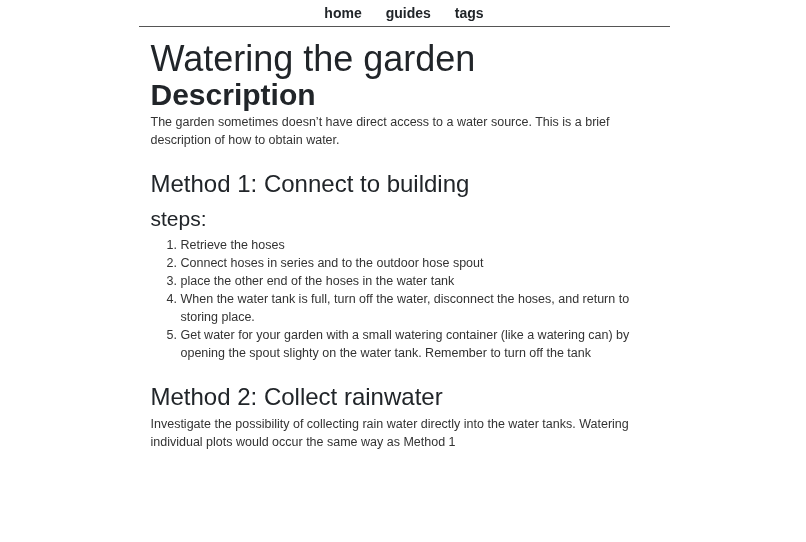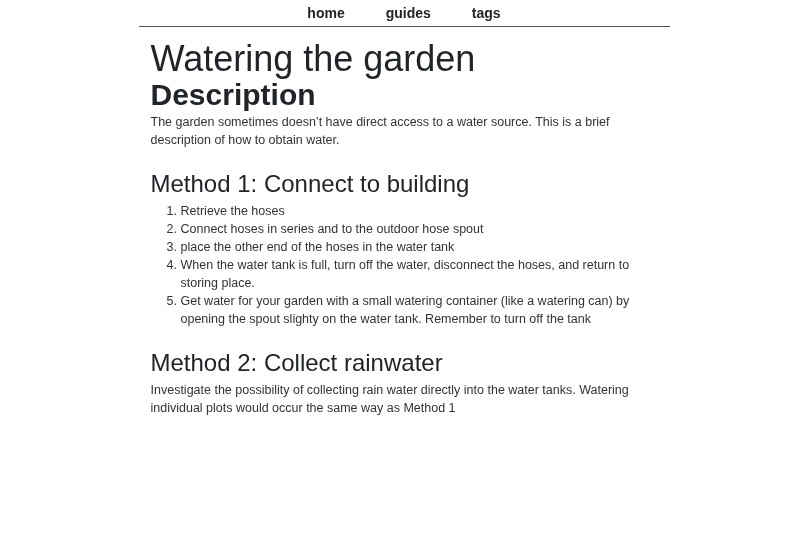--- a/index.html
+++ b/index.html
@@ -16,21 +16,21 @@
     }
     .wrap {
       width: 531px;
       margin: 0 auto;
       position: relative;
       left: 1px;
     }
     .nav {
       display: flex;
       justify-content: center;
-      gap: 17px;
+      gap: 0;
       height: 27px;
       border-bottom: 1px solid #555555;
       box-sizing: border-box;
       padding-top: 5px;
     }
     .nav a {
       font-weight: bold;
       font-size: 14px;
       color: #212529;
       text-decoration: none;
@@ -96,20 +96,21 @@
   </nav>
 
   <main class="content">
     <h1>Watering the garden</h1>
 
     <h2 class="sec">Description</h2>
     <p>The garden sometimes doesn’t have direct access to a water source. This is a brief description of how to obtain water.</p>
 
     <h2 class="big">Method 1: Connect to building</h2>
 
+    <h3 class="steps">steps:</h3>
     <ol>
       <li>Retrieve the hoses</li>
       <li>Connect hoses in series and to the outdoor hose spout</li>
       <li>place the other end of the hoses in the water tank</li>
       <li>When the water tank is full, turn off the water, disconnect the hoses, and return to storing place.</li>
       <li>Get water for your garden with a small watering container (like a watering can) by opening the spout slighty on the water tank. Remember to turn off the tank</li>
     </ol>
 
     <h2 class="big">Method 2: Collect rainwater</h2>
     <p>Investigate the possibility of collecting rain water directly into the water tanks. Watering individual plots would occur the same way as Method 1</p>

